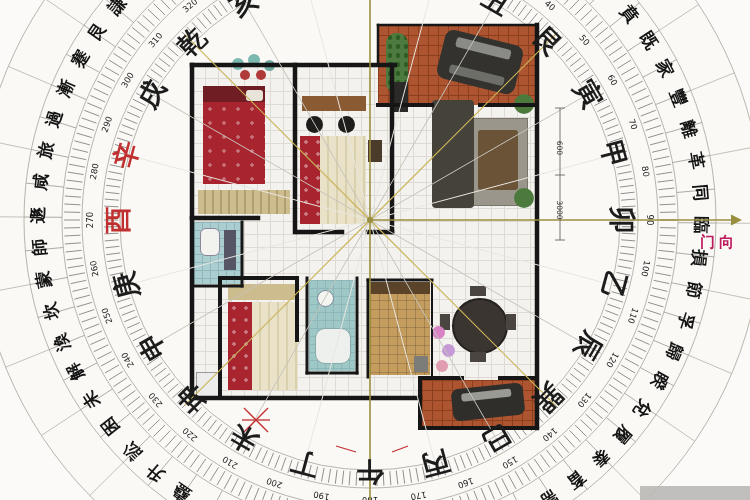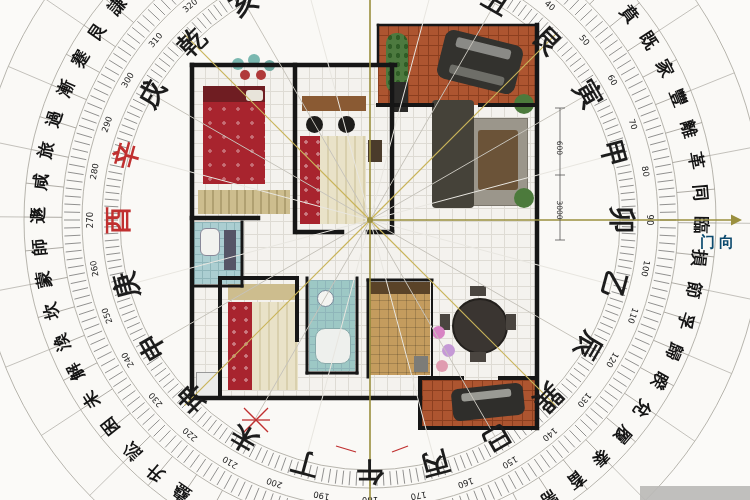--- a/index.html
+++ b/index.html
@@ -21,21 +21,21 @@
                      linear-gradient(90deg,#8fb6ba 1px,transparent 1px);
     background-size:8px 8px;}
   .tile-kitchen{background-color:#c49c5e;
     background-image:linear-gradient(rgba(0,0,0,.16) 1px,transparent 1px),
                      linear-gradient(90deg,rgba(0,0,0,.16) 1px,transparent 1px);
     background-size:9px 9px;}
   .stripes-tan{background:repeating-linear-gradient(90deg,#cdbd8e 0 6px,#b0a071 6px 8px);}
   .fold-cream{background:repeating-linear-gradient(90deg,#e9e2c8 0 7px,#d9d0ae 7px 9px);}
   .dot{position:absolute;border-radius:50%;}
   
-  #door-label{left:700px;top:233px;color:#0c4a6e;font-size:15px;font-weight:bold;
+  #door-label{left:700px;top:233px;color:#be185d;font-size:15px;font-weight:bold;
      letter-spacing:4px;white-space:nowrap;}
   #watermark{left:640px;top:486px;width:110px;height:14px;background:#b9b8b6;opacity:.9;}
 </style>
 </head>
 <body>
 
 <div id="stage">
 
   <svg id="rings-svg" width="750" height="500">
       <circle cx="370" cy="220" r="393" fill="#faf9f6"></circle>

